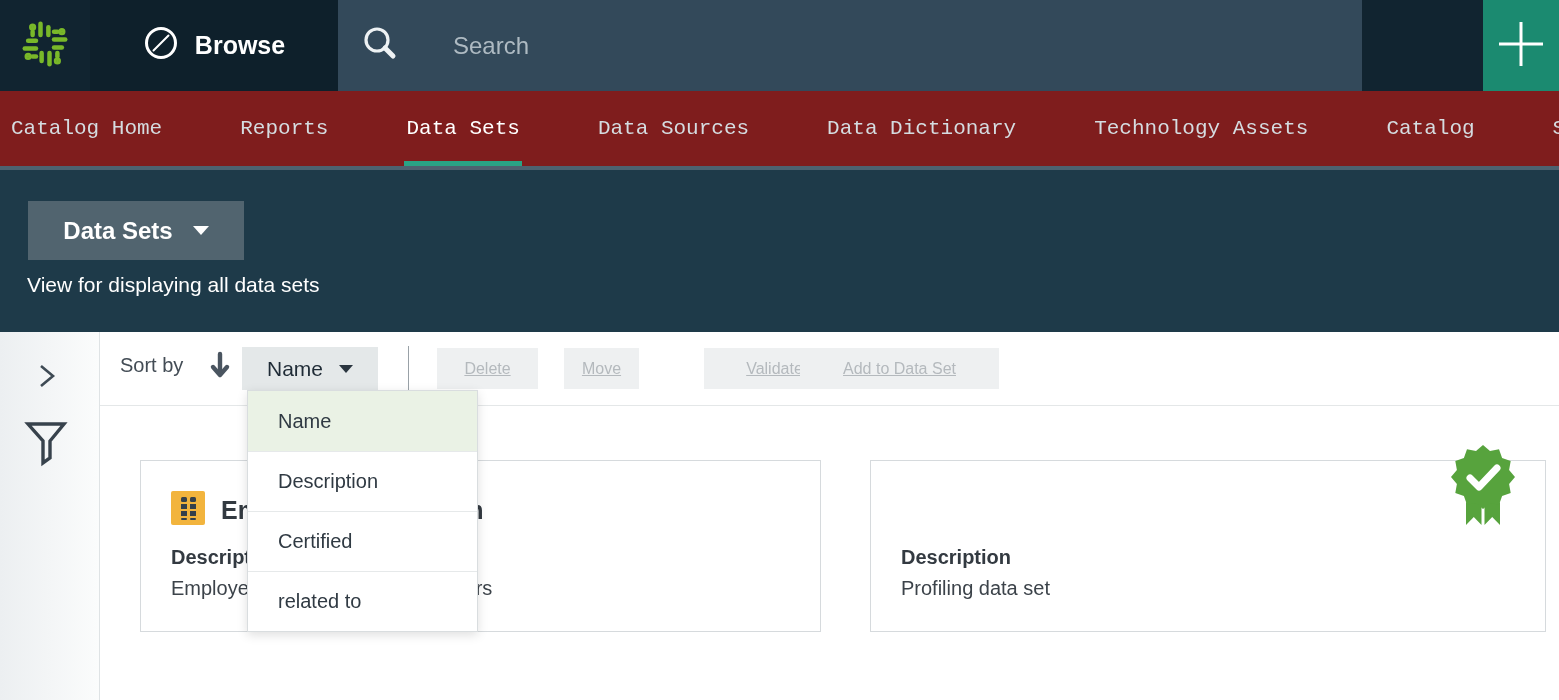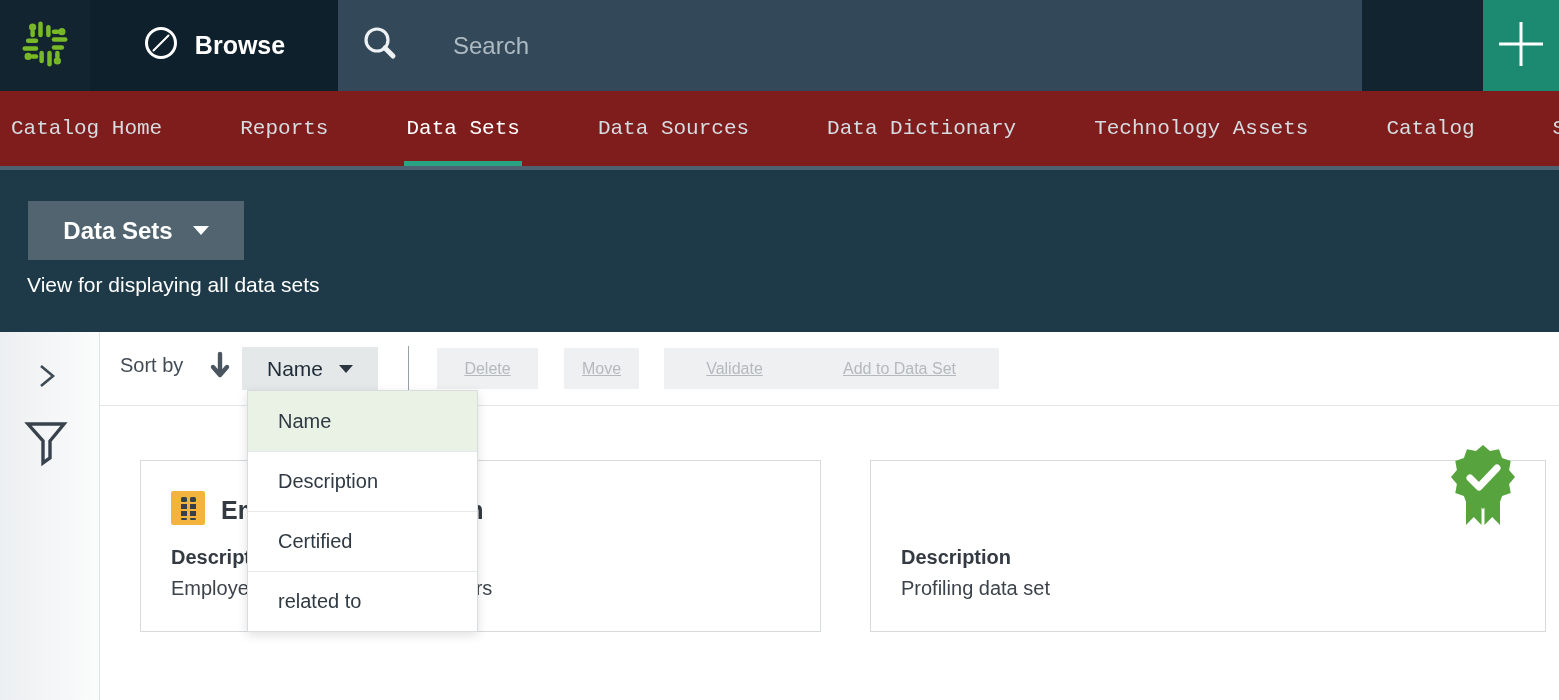--- a/index.html
+++ b/index.html
@@ -56,21 +56,21 @@
   .name-btn { position:absolute; left:242px; top:15px; width:136px; height:43px;
               background:#e4e8e9; display:flex; align-items:center; justify-content:center;
               gap:16px; font-size:21px; color:#1f2b36; cursor:pointer; }
   .name-btn .caret { border-top-color:#2b3640; border-left-width:7px; border-right-width:7px; border-top-width:8px; }
   .tb-divider { position:absolute; left:408px; top:14px; width:1px; height:44px; background:#99a1a7; }
   .tb-btn { position:absolute; top:16px; height:41px; background:#eef0f1; color:#b4b9bd;
             border:none; font-size:16px; font-family:"Liberation Sans",sans-serif;
             display:flex; align-items:center; justify-content:center; cursor:default;text-decoration:underline; }
   .btn-delete   { left:437px; width:101px; }
   .btn-move     { left:564px; width:75px; }
-  .btn-validate { left:664px; width:141px; }
+  .btn-validate { left:704px; width:141px; }
   .btn-add      { left:800px; width:199px; }
   .toolbar-rule { position:absolute; left:100px; top:73px; width:1459px; height:1px; background:#e4e7e8; }
 
   
   .card { position:absolute; top:128px; height:172px; background:#ffffff; border:1px solid #d6dadd; cursor:pointer; }
   .card-1 { left:140px; width:681px; }
   .card-2 { left:870px; width:676px; }
   .card-title-row { position:absolute; left:30px; top:30px; display:flex; align-items:center; gap:16px; }
   .card-title { font-size:25px; font-weight:bold; color:#333a41; white-space:nowrap; }
   .desc-label { position:absolute; left:30px; top:85px; font-size:20px; font-weight:bold; color:#333a41; }

